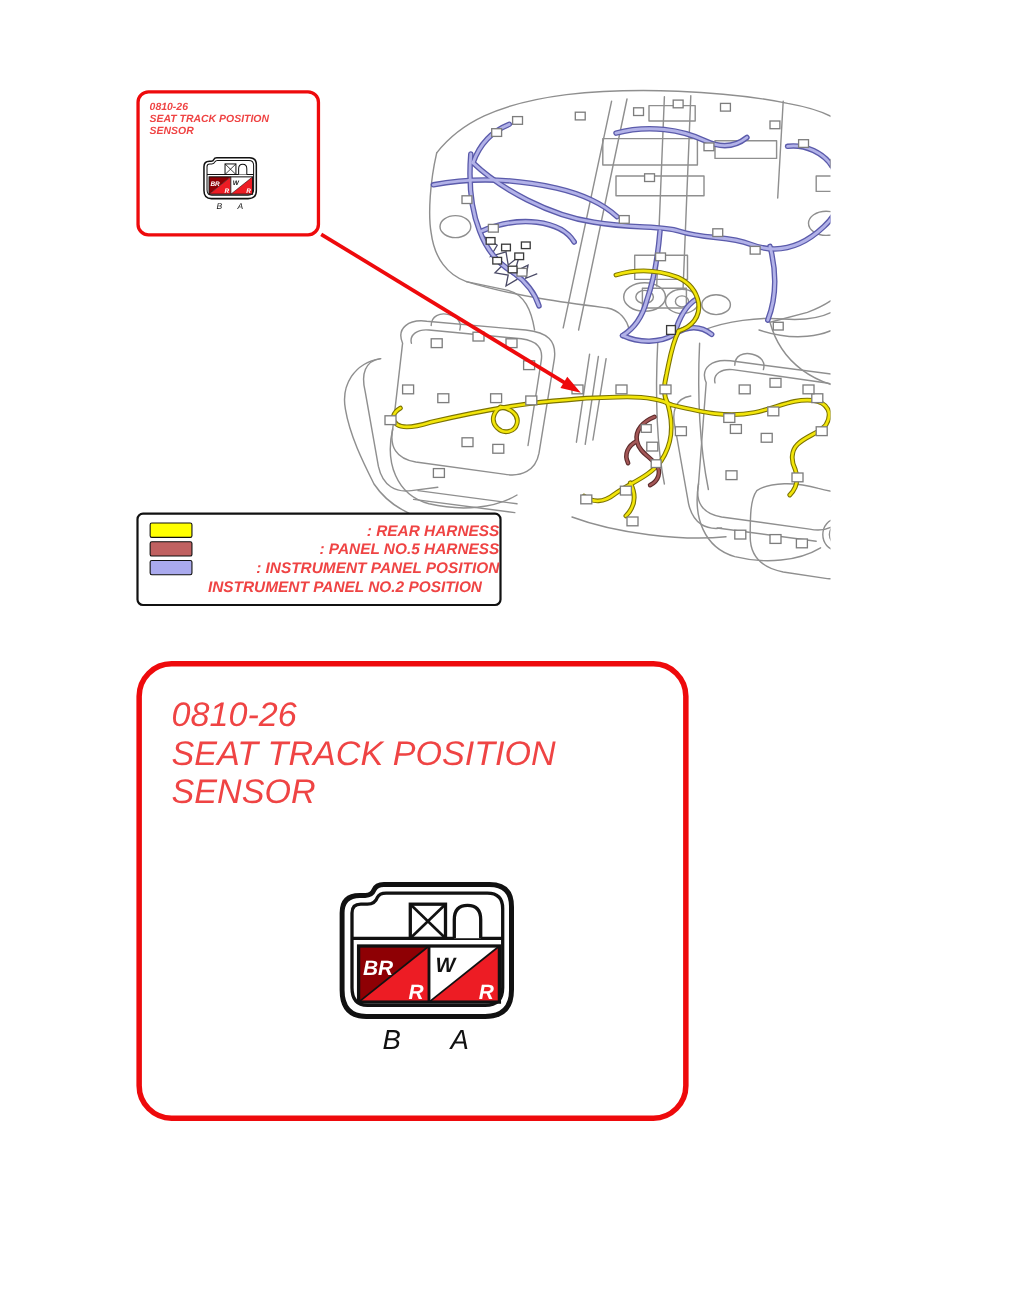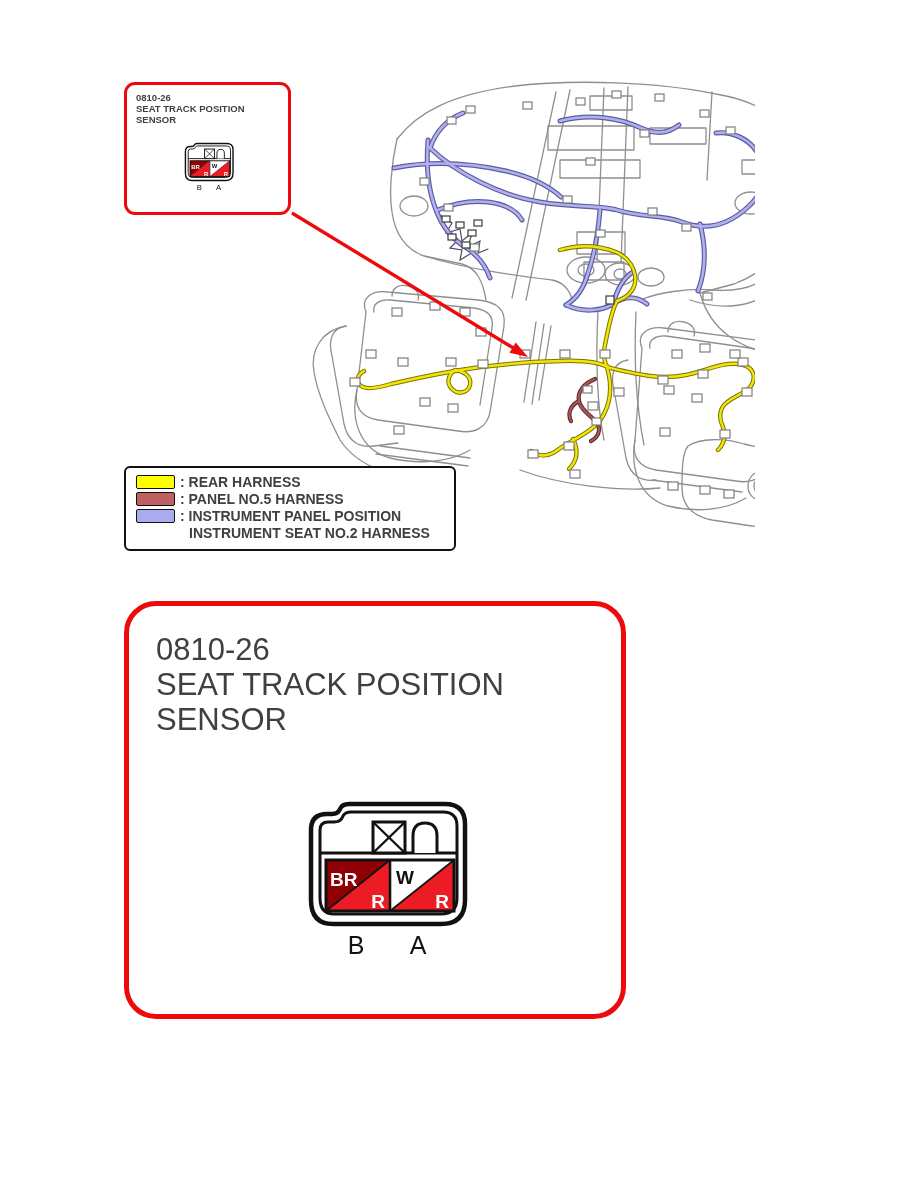--- a/index.html
+++ b/index.html
@@ -1,17 +1,17 @@
 <!DOCTYPE html>
 <html><head>
 <meta charset="utf-8">
 <style>
   html,body{margin:0;padding:0;background:#fff;}
   .page{position:relative;width:755px;height:1188px;background:#fff;overflow:hidden;
-        font-family:"Liberation Sans","DejaVu Sans",sans-serif;color:#404040;}
+        font-family:"Liberation Sans","DejaVu Sans",sans-serif;color:#ef4444;font-style:italic;}
   .abs{position:absolute;}
   
   #diagram-svg{position:absolute;left:0;top:0;width:918px;height:1188px;}
   .body-line{stroke:#8f8f8f;fill:none;stroke-width:1.3;stroke-linecap:round;stroke-linejoin:round;}
   .dark-line{stroke:#4a4a66;fill:none;stroke-width:1.2;stroke-linecap:round;}
   .conn-box{fill:#ffffff;stroke:#7d7d7d;stroke-width:1.2;}
   .conn-box-dark{fill:#fff;stroke:#3a3a3a;stroke-width:1.2;}
   .case-pv{stroke:#5b5bab;fill:none;stroke-width:5;stroke-linecap:round;stroke-linejoin:round;}
   .core-pv{stroke:#b2b2e8;fill:none;stroke-width:2.6;stroke-linecap:round;stroke-linejoin:round;}
   .case-yl{stroke:#7d7400;fill:none;stroke-width:4.4;stroke-linecap:round;stroke-linejoin:round;}
@@ -25,21 +25,21 @@
   .callout-small .txt{position:absolute;left:9px;top:7px;font-size:9.5px;font-weight:bold;
                       line-height:11px;letter-spacing:0;}
   .callout-small svg{position:absolute;left:54px;top:56px;}
   .callout-large{left:124px;top:601px;width:492px;height:408px;border:5px solid #ee0a0c;
                  border-radius:32px;background:#fff;z-index:3;}
   .callout-large .txt{position:absolute;left:27px;top:26px;font-size:31px;line-height:35px;}
   .callout-large svg{position:absolute;left:168px;top:190px;}
   
   .legend{left:124px;top:466px;width:318px;height:76px;border:2.5px solid #111;border-radius:6px;
           background:#fff;z-index:3;padding:5px 0 0 10px;box-sizing:content-box;}
-  .legend-row{display:flex;align-items:center;height:17px;font-size:14px;font-weight:bold;white-space:nowrap;}
+  .legend-row{display:flex;align-items:center;height:17px;font-size:14px;font-weight:bold;white-space:nowrap;justify-content:space-between;}
   .legend-swatch{width:37px;height:12px;border:1.6px solid #111;border-radius:2px;margin-right:5px;flex:0 0 auto;}
   .sw-yellow{background:#ffff00;}
   .sw-maroon{background:#c06161;}
   .sw-lavender{background:#aaaaee;}
   .legend-cont{padding-left:53px;}
   
   .pin-text{font-family:"Liberation Sans",sans-serif;font-weight:bold;font-size:19px;}
   .term-text{font-family:"Liberation Sans",sans-serif;font-size:25px;fill:#111;}
 </style>
 </head>
@@ -300,21 +300,21 @@
     </div>
     <div class="legend-row">
       <span class="legend-swatch sw-maroon"></span>
       <span>: PANEL NO.5 HARNESS</span>
     </div>
     <div class="legend-row">
       <span class="legend-swatch sw-lavender"></span>
       <span>: INSTRUMENT PANEL POSITION</span>
     </div>
     <div class="legend-row legend-cont">
-      <span>INSTRUMENT SEAT NO.2 HARNESS</span>
+      <span>INSTRUMENT PANEL NO.2 POSITION</span>
     </div>
   </div>
 
   <div class="abs callout-large">
     <div class="txt">
       <div>0810-26</div>
       <div>SEAT TRACK POSITION</div>
       <div>SENSOR</div>
     </div>
     <svg width="200" height="165" viewBox="0 0 200 165">

